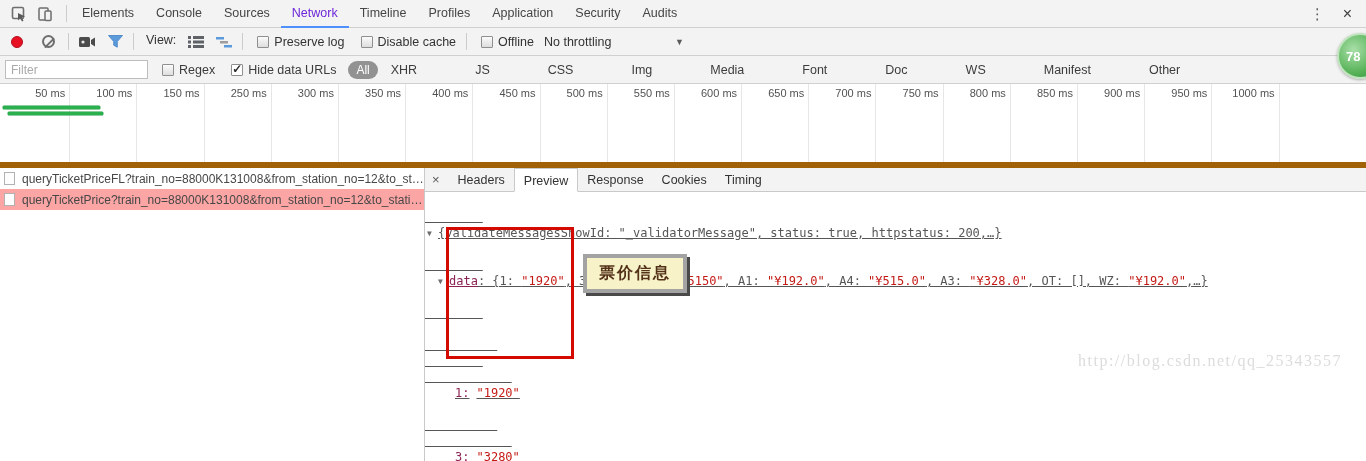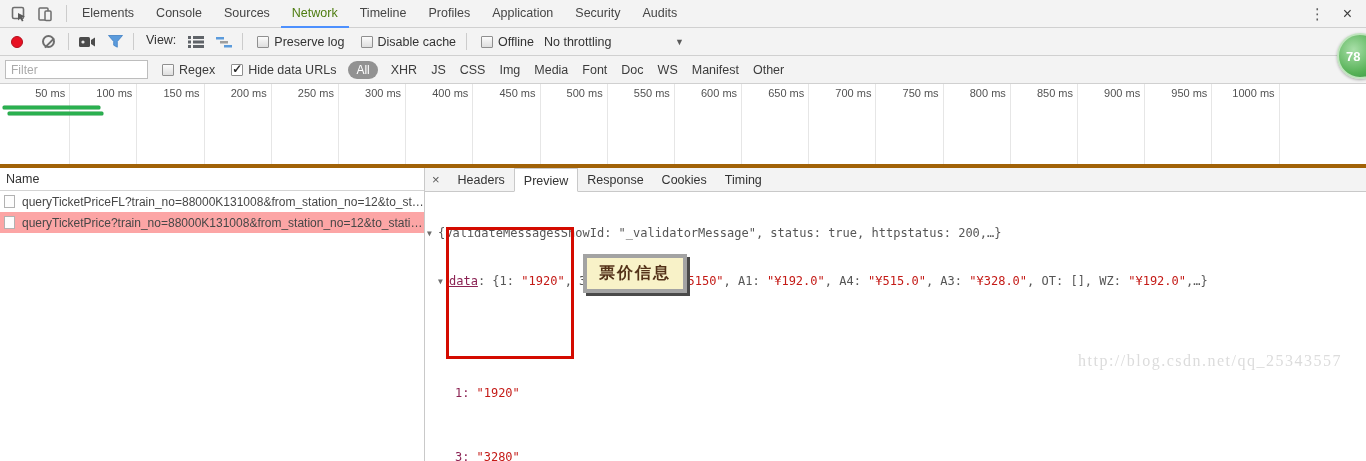--- a/index.html
+++ b/index.html
@@ -7,21 +7,21 @@
     font-family:"Liberation Sans", sans-serif; }
   .devtools { position:relative; width:1366px; height:375px; background:#fff; }
 
   
   .tabbar { height:28px; background:#f3f3f3; border-bottom:1px solid #d0d0d0;
     display:flex; align-items:center; font-size:12.5px; color:#454545; }
   .tb-icons { display:flex; align-items:center; padding:0 4px 0 6px; }
   .tb-iconbtn { width:26px; height:24px; display:flex; align-items:center; justify-content:center; }
   .vsep { width:1px; height:17px; background:#ccc; margin:0 4px; }
   .mtab { padding:0 11px; height:27px; line-height:27px; cursor:default; }
-  .mtab.active { color:#4d7c0f; border-bottom:2px solid #4d90fe; height:28px; }
+  .mtab.active { color:#6d28d9; border-bottom:2px solid #4d90fe; height:28px; }
   .tabbar-spacer { flex:1; }
   .kebab { font-size:15px; color:#5f5f5f; padding:0 12px; letter-spacing:0; }
   .win-close { font-size:16px; color:#3c3c3c; padding:0 14px 0 6px; }
 
   
   .toolbar2 { height:28px; background:#f3f3f3; border-bottom:1px solid #d0d0d0;
     display:flex; align-items:center; font-size:12.5px; color:#333; }
   .rec-dot { width:12px; height:12px; border-radius:50%; background:#e81123;
     border:1px solid #b30f1c; margin:0 10px 0 11px; }
   .clear-ic { position:relative; width:13px; height:13px; border-radius:50%;
@@ -41,21 +41,21 @@
   
   .toolbar3 { height:28px; background:#f3f3f3; border-bottom:1px solid #d0d0d0;
     display:flex; align-items:center; font-size:12.5px; color:#3c3c3c; }
   .filter-input { width:143px; height:19px; margin:0 4px 0 5px; border:1px solid #bdbdbd;
     font-size:12px; padding:0 5px; color:#333; font-family:"Liberation Sans",sans-serif; }
   .filter-input::placeholder { color:#aaa; }
   .pill { background:#929292; color:#fff; border-radius:9px; padding:2px 8px; font-size:12px; margin:0 6px; }
   .ftype { padding:0 7px; color:#3c3c3c; }
 
   
-  .ruler { position:relative; height:84px; border-bottom:4px solid #a16207; background:#fff;
+  .ruler { position:relative; height:84px; border-bottom:6px solid #a16207; background:#fff;
     display:flex; padding-left:3px; overflow:hidden; }
   .tick { width:67.2px; height:100%; border-right:1px solid #e6e6e6; flex:none; }
   .tick-label { display:block; text-align:right; padding:3px 4px 0 0; font-size:11px; color:#525252; }
   .wbar { position:absolute; height:3px; background:#2ab04f; border-radius:1px; box-shadow:0 0 0 0.5px #1d9a41; }
   .wbar.b1 { left:3px; top:22px; width:97px; }
   .wbar.b2 { left:8px; top:28px; width:95px; }
 
   
   .main { display:flex; height:293px; }
   .left { width:425px; border-right:1px solid #c9c9c9; background:#fff; flex:none; }
@@ -69,21 +69,21 @@
 
   .right { position:relative; flex:1; background:#fff; display:flex; flex-direction:column; overflow:hidden; }
   .detail-tabs { height:24px; background:#f3f3f3; border-bottom:1px solid #c9c9c9;
     display:flex; align-items:center; font-size:12.5px; color:#333; flex:none; }
   .dclose { padding:0 9px 0 7px; color:#5a5a5a; font-size:13px; }
   .dtab { padding:0 9px; height:24px; line-height:24px; }
   .dtab.active { background:#fff; border:1px solid #c9c9c9; border-bottom:1px solid #fff; margin-bottom:-1px; }
 
   
   .preview { position:relative; flex:1; padding-top:1px; font-family:"DejaVu Sans Mono","Liberation Mono",monospace;
-    font-size:12px; line-height:16px; color:#565656; white-space:pre; overflow:hidden; }
+    font-size:12px; line-height:16px; color:#565656; white-space:pre; overflow:hidden;text-decoration:underline; }
   .pline { height:16px; }
   .ind0 { padding-left:2px; }
   .indl2 { padding-left:13px; }
   .ind2 { padding-left:30px; }
   .tri { display:inline-block; width:11px; font-size:8px; color:#6e6e6e; vertical-align:1px; }
   .k { color:#8b2253; margin-right:7px; }
   .seg-key { color:#8b2253; text-decoration:underline; }
   .seg-plain { color:#565656; }
   .seg-str, .v-str { color:#c41a16; }
 
@@ -200,21 +200,21 @@
     </span>
   </div>
 
   <div class="toolbar3">
     <input class="filter-input" placeholder="Filter" style="">
     <span class="cbox"></span>
     <span class="cb-label">Regex</span>
     <span class="cbox checked"></span>
     <span class="cb-label">Hide data URLs</span>
     <span class="pill">All</span>
-    <div style="display:flex;">
+    <div style="display:flex;gap:44px;">
 
         <span class="ftype">XHR</span>
 
         <span class="ftype">JS</span>
 
         <span class="ftype">CSS</span>
 
         <span class="ftype">Img</span>
 
         <span class="ftype">Media</span>
@@ -239,32 +239,32 @@
         </span>
 
         <span class="tick">
           <span class="tick-label">100 ms</span>
         </span>
 
         <span class="tick">
           <span class="tick-label">150 ms</span>
         </span>
 
-        <span class="tick">
-          <span class="tick-label">200 ms</span>
-        </span>
 
         <span class="tick">
           <span class="tick-label">250 ms</span>
         </span>
 
         <span class="tick">
           <span class="tick-label">300 ms</span>
         </span>
 
+        <span class="tick">
+          <span class="tick-label">350 ms</span>
+        </span>
 
         <span class="tick">
           <span class="tick-label">400 ms</span>
         </span>
 
         <span class="tick">
           <span class="tick-label">450 ms</span>
         </span>
 
         <span class="tick">
@@ -311,21 +311,20 @@
           <span class="tick-label">1000 ms</span>
         </span>
       </div>
     <span class="wbar b1"></span>
     <span class="wbar b2"></span>
   </div>
 
   <div class="main">
 
     <div class="left">
-      <div class="name-header">Name</div>
       <div>
 
           <div class="req-row">
             <span class="doc-ic"></span>
             <span class="req-name">queryTicketPriceFL?train_no=88000K131008&amp;from_station_no=12&amp;to_st…</span>
           </div>
 
           <div class="req-row selected">
             <span class="doc-ic"></span>
             <span class="req-name">queryTicketPrice?train_no=88000K131008&amp;from_station_no=12&amp;to_stati…</span>

